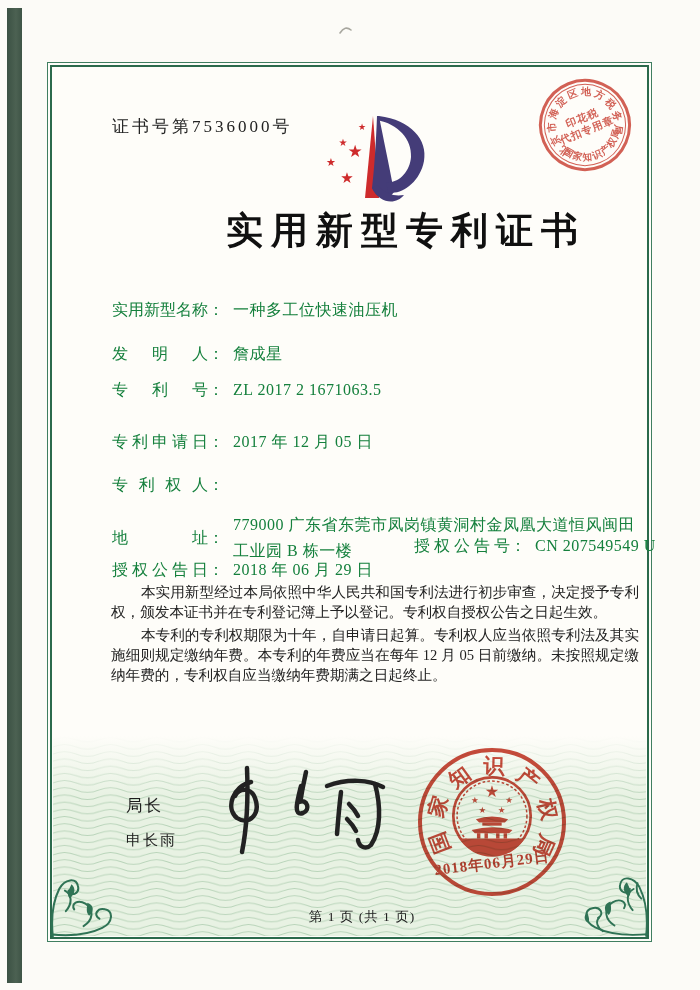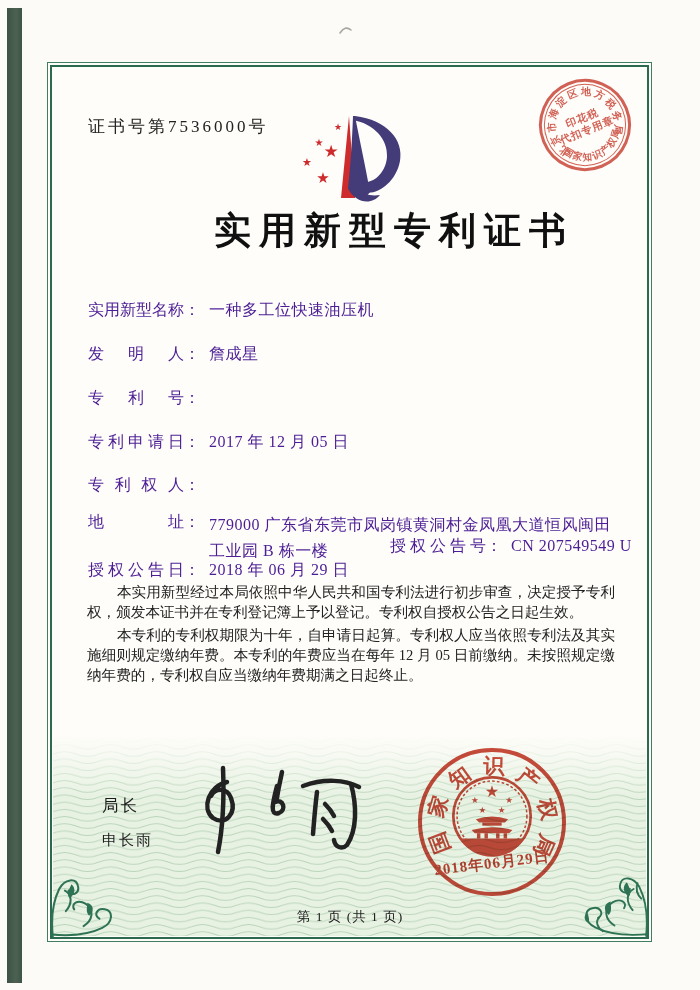--- a/index.html
+++ b/index.html
@@ -8,27 +8,27 @@
   .spine{position:absolute;left:7px;top:8px;width:15px;height:975px;
          background:linear-gradient(90deg,#3c5244,#4c6152 60%,#3e5446);}
   .frame-outer{position:absolute;left:47px;top:62px;width:603px;height:878px;
                border:1px solid #3f7e60;background:#fefdf9;}
   .frame-inner{position:absolute;inset:2px;border:2px solid #2b6a4c;}
   
   .waves{position:absolute;left:5px;right:5px;bottom:5px;height:200px;overflow:hidden;}
   .wave-fade{position:absolute;left:0;right:0;top:0;height:60px;
              background:linear-gradient(180deg,#fefdf9 0%,rgba(254,253,249,0) 100%);}
   .flourish{position:absolute;z-index:2;}
-  .content{position:absolute;inset:0;z-index:3;}
+  .content{position:absolute;inset:0;z-index:3;margin-left:24px;}
   .cert-no{position:absolute;left:88px;top:115px;font-size:17px;letter-spacing:3px;color:#222;}
   .logo{position:absolute;left:292px;top:104px;}
   .title{position:absolute;left:8px;top:206px;width:100%;text-align:center;
          font-size:37px;font-weight:600;letter-spacing:8px;color:#101010;padding-left:36px;}
-  .frow{position:absolute;left:88px;display:flex;align-items:flex-start;
-        font-size:16px;line-height:20px;color:#4c1d95;white-space:nowrap;}
+  .frow{position:absolute;left:88px;display:flex;align-items:center;
+        font-size:16px;line-height:20px;color:#15803d;white-space:nowrap;}
   .flabel{display:inline-block;width:96px;text-align:justify;text-align-last:justify;}
   .colon{margin-right:9px;}
   .fvalue{letter-spacing:.5px;}
   .addr .fvalue{white-space:normal;width:432px;line-height:26px;}
   .paras{position:absolute;left:87px;top:582px;width:528px;font-size:14.6px;
          line-height:20px;text-align:justify;color:#222;}
   .paras p{margin:0 0 3px 0;text-indent:2.05em;}
   .signer-title{position:absolute;left:102px;top:795px;font-size:16.5px;letter-spacing:2px;}
   .signer-name{position:absolute;left:102px;top:831px;font-size:15px;letter-spacing:2px;}
   .signature{position:absolute;left:185px;top:756px;}
@@ -136,23 +136,24 @@
     <div class="frow" style="top:300px">
       <span class="flabel">实用新型名称</span>
         <span class="colon">：</span>
       <span class="fvalue">一种多工位快速油压机</span>
     </div>
     <div class="frow" style="top:344px">
       <span class="flabel">发明人</span>
         <span class="colon">：</span>
       <span class="fvalue">詹成星</span>
     </div>
-    <div class="frow" style="top:388px">
+    <div class="frow" style="top:380px">
       <span class="flabel">专利号</span>
         <span class="colon">：</span>
+      <span class="fvalue">ZL 2017 2 1671063.5</span>
     </div>
     <div class="frow" style="top:432px">
       <span class="flabel">专利申请日</span>
         <span class="colon">：</span>
       <span class="fvalue">2017 年 12 月 05 日</span>
     </div>
     <div class="frow" style="top:475px">
       <span class="flabel">专利权人</span>
         <span class="colon">：</span>
     </div>

